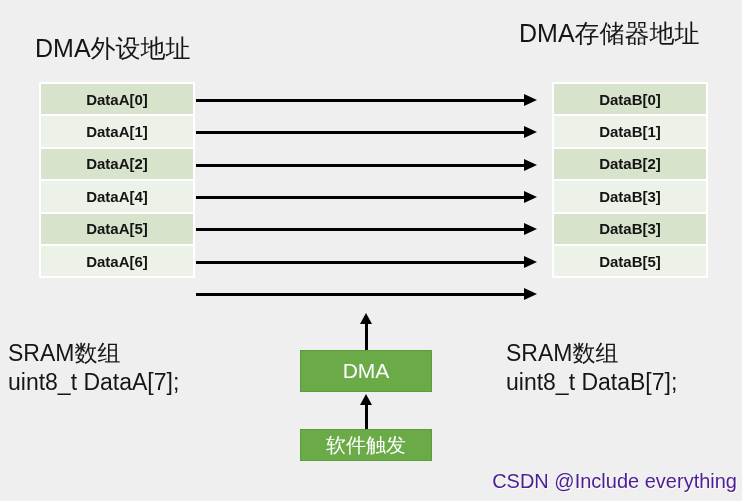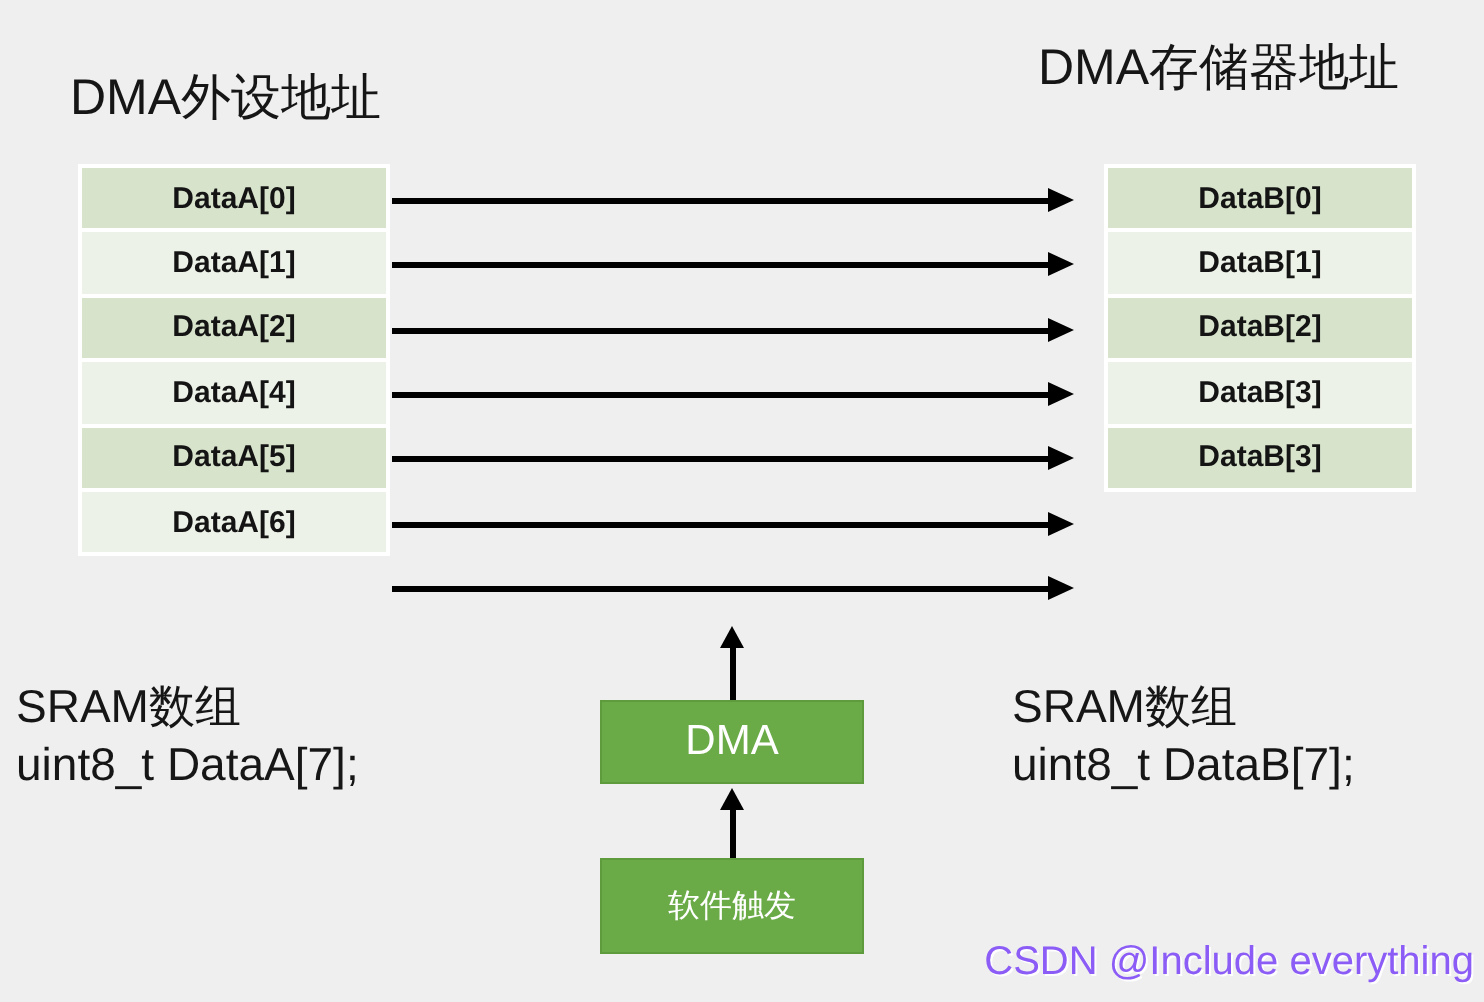--- a/index.html
+++ b/index.html
@@ -91,39 +91,39 @@
     width: 132px;
     background: #6aaa47;
     border: 1px solid #5d9b3d;
     box-sizing: border-box;
     display: flex;
     align-items: center;
     justify-content: center;
     color: #ffffff;
   }
   #dma-box     { top: 350px; height: 42px; font-size: 21px; }
-  #trigger-box { top: 429px; height: 48px; font-size: 16px; }
+  #trigger-box { top: 429px; height: 32px; font-size: 20px; }
 
   .caption {
     position: absolute;
     top: 339px;
     width: 220px;
     font-size: 23px;
     line-height: 29px;
     color: #161616;
   }
   #caption-left  { left: 8px; }
   #caption-right { left: 506px; }
 
   #watermark {
     position: absolute;
     right: 5px;
     top: 470px;
     font-size: 20px;
-    color: #8b5cf6;
+    color: #4c1d95;
     text-shadow: 1px 1px 0 rgba(255,255,255,0.9);
     white-space: nowrap;
   }
 </style>
 </head>
 <body>
 
 <div id="title-left" class="title">DMA外设地址</div>
 <div id="title-right" class="title">DMA存储器地址</div>
 
@@ -135,20 +135,21 @@
   <div class="mem-cell">DataA[5]</div>
   <div class="mem-cell">DataA[6]</div>
 </div>
 
 <div id="table-right" class="mem-table">
   <div class="mem-cell">DataB[0]</div>
   <div class="mem-cell">DataB[1]</div>
   <div class="mem-cell">DataB[2]</div>
   <div class="mem-cell">DataB[3]</div>
   <div class="mem-cell">DataB[3]</div>
+  <div class="mem-cell">DataB[5]</div>
 </div>
 
 <div class="harrow" style="top: 99px"></div>
 <div class="harrow" style="top: 131px"></div>
 <div class="harrow" style="top: 164px"></div>
 <div class="harrow" style="top: 196px"></div>
 <div class="harrow" style="top: 228px"></div>
 <div class="harrow" style="top: 261px"></div>
 <div class="harrow" style="top: 293px"></div>
 

